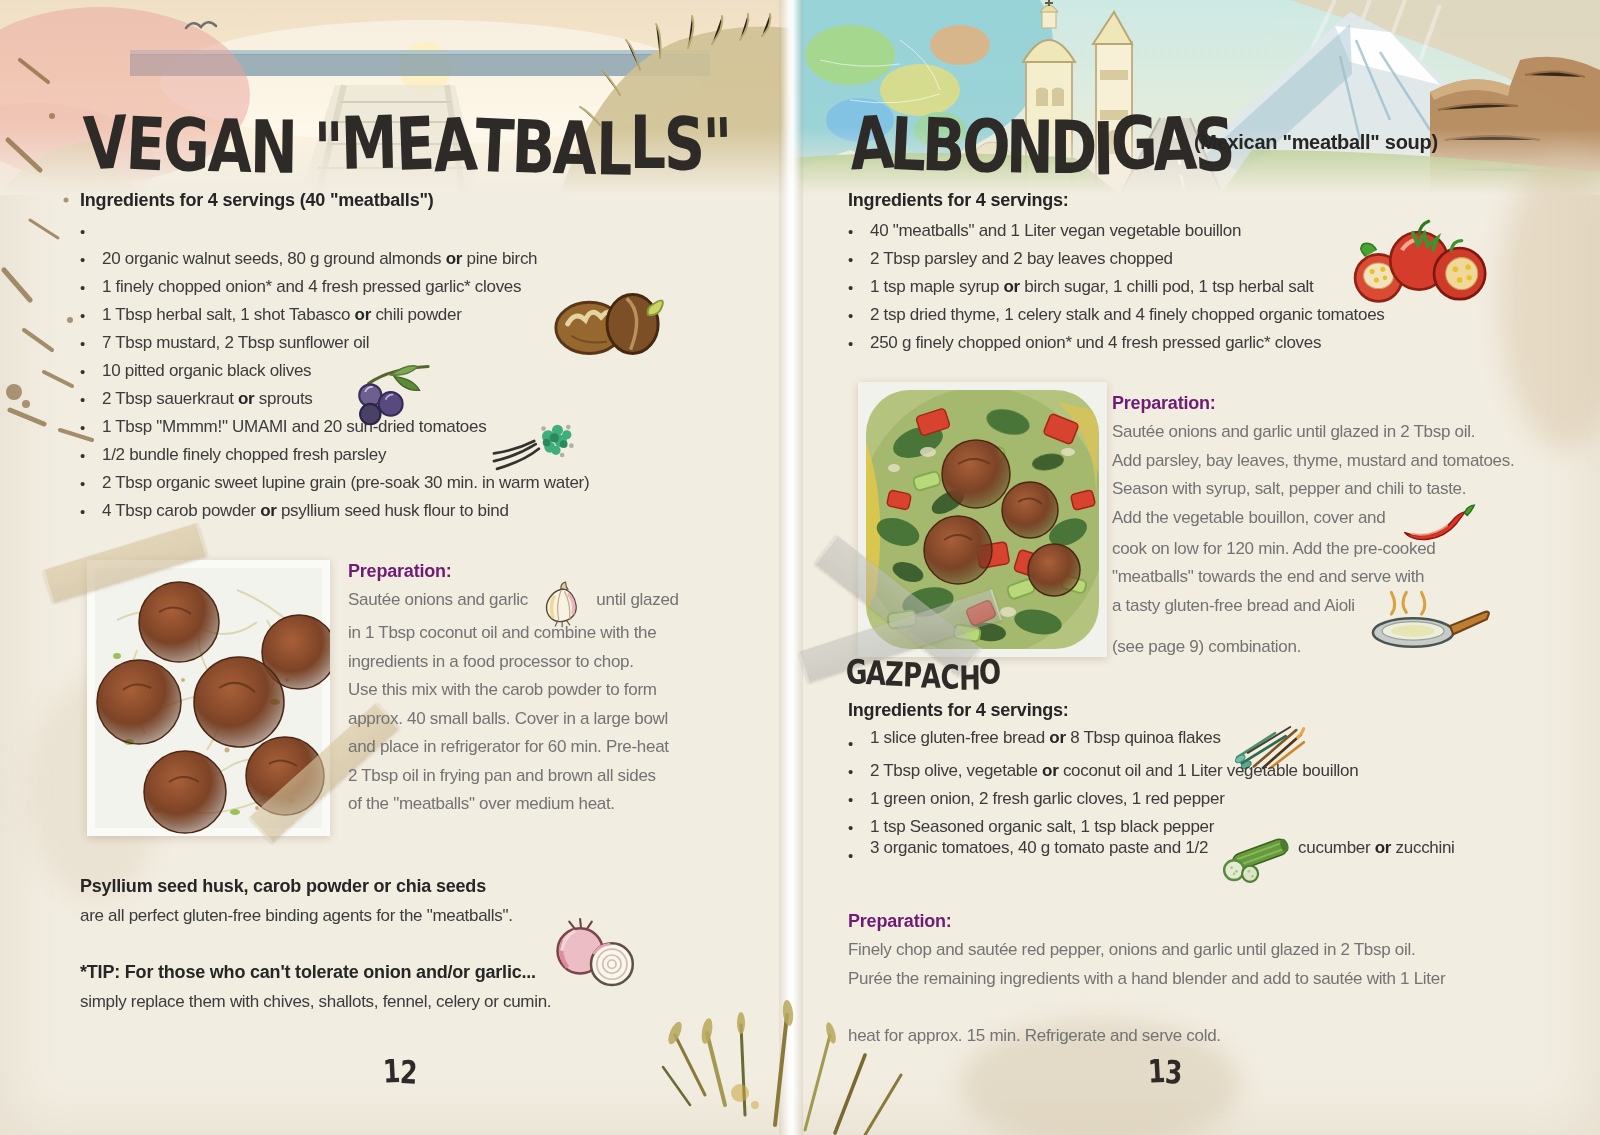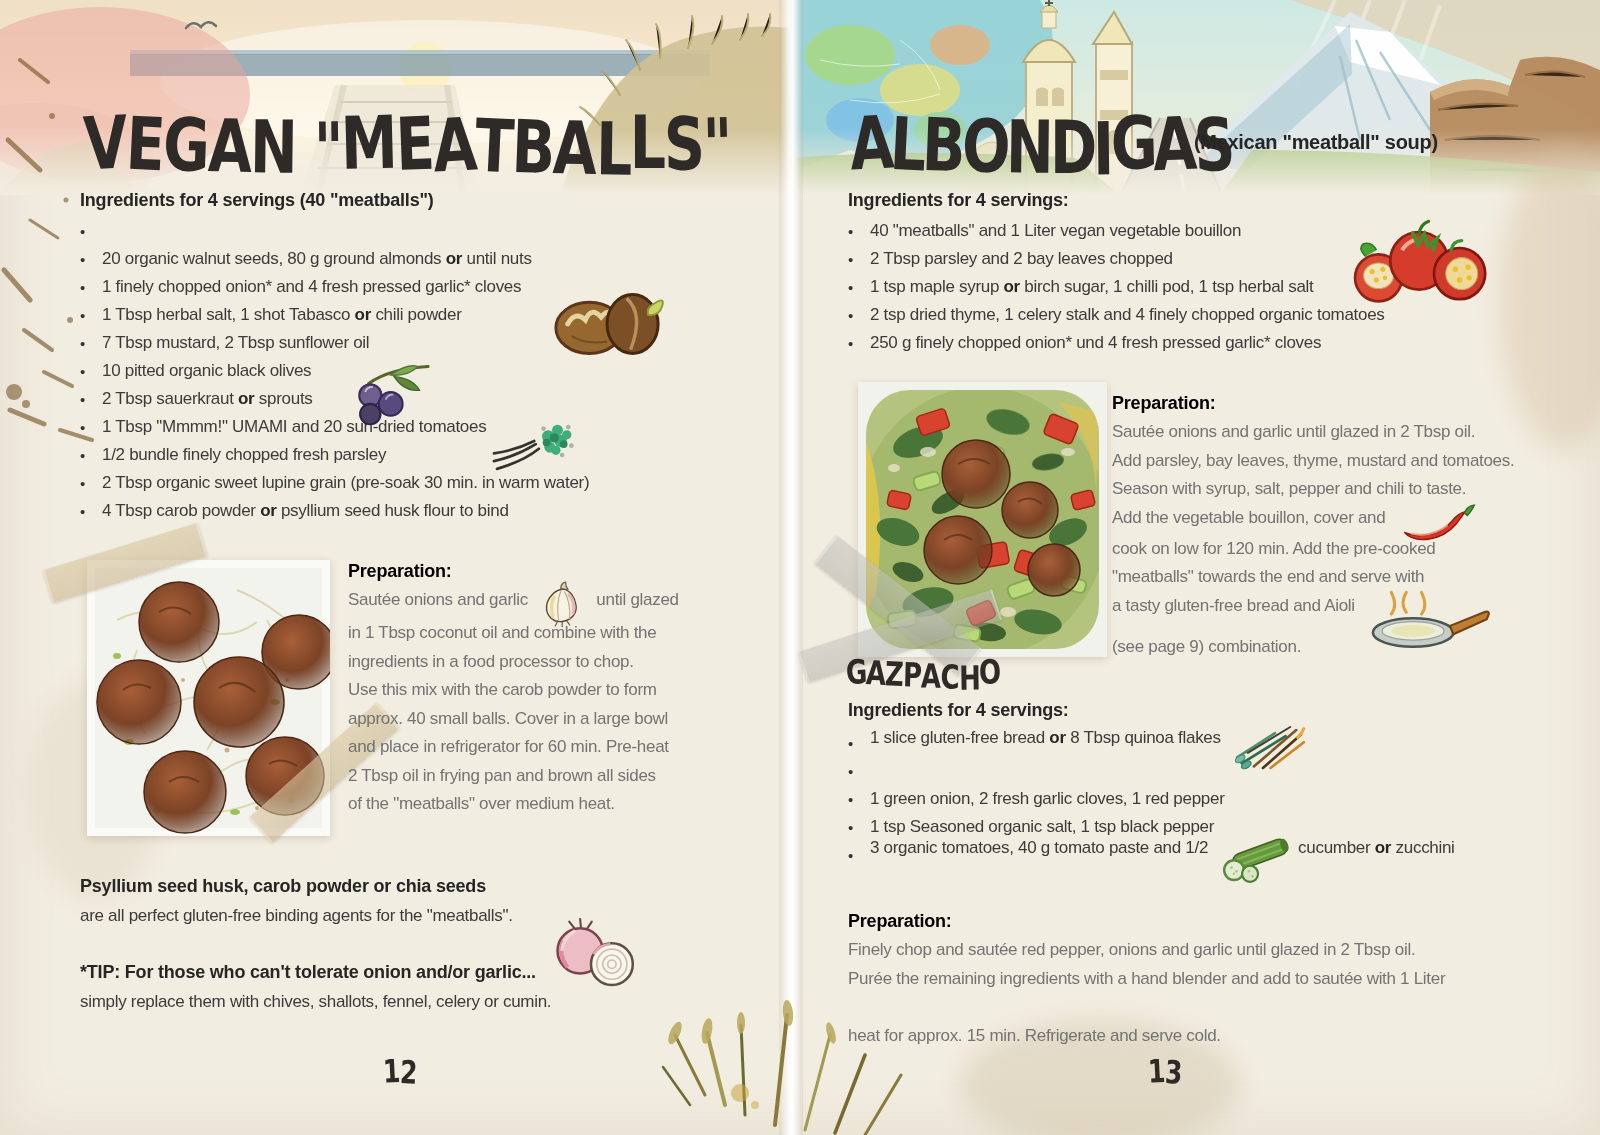--- a/index.html
+++ b/index.html
@@ -30,21 +30,21 @@
     font-size:26px; letter-spacing:-1px; white-space:nowrap; line-height:1;
   }
   .subtitle{font-size:20px; font-weight:700; color:#262626; letter-spacing:-.3px; white-space:nowrap;}
   .sec-head{font-size:18px; font-weight:700; color:#262626; letter-spacing:-.2px; white-space:nowrap;}
   .body-line{font-size:17px; color:#3b3b3b; letter-spacing:-.3px; white-space:nowrap;}
   .bullet-row{display:flex; align-items:center; height:28px;}
   .bullet{width:22px; font-size:15px; color:#333; flex:0 0 22px;}
   .bullet-text{font-size:17px; letter-spacing:-.3px; white-space:nowrap; color:#3b3b3b;}
   .bullet-text b, .body-line b, .prep-text b{color:#262626;}
   .prep-block{line-height:28.5px;}
-  .prep-head{font-size:18px; font-weight:700; color:#000000; letter-spacing:-.2px; line-height:30px;}
+  .prep-head{font-size:18px; font-weight:700; color:#701a75; letter-spacing:-.2px; line-height:30px;}
   .prep-text{font-size:17px; letter-spacing:-.3px; white-space:nowrap; color:#737373;}
   .page-num{width:100px; text-align:center; font-family:"DejaVu Sans",sans-serif; font-weight:800; font-size:25px; color:#2d2a27;}
 
   
   .inline-icon{display:inline-block; vertical-align:middle;}
   .inline-icon svg{display:block; width:100%; height:100%;}
   .icon-garlic{width:58px; height:52px; margin:-26px 2px -14px 4px; vertical-align:-14px;}
   .icon-chili{width:86px; height:42px; margin:-12px 0 -10px 12px; vertical-align:-12px;}
   .icon-pan{width:128px; height:62px; margin:-20px 0 -18px 10px; vertical-align:-22px;}
   .icon-chives{width:80px; height:50px; margin:-16px 0 -12px 8px; vertical-align:-16px;}
@@ -376,21 +376,21 @@
 
   <h1 class="abs title hand" style="left:84px; top:80px;"><span style="display: inline-block; white-space: pre; transform: rotate(-2.8deg) translateY(-3px) scaleY(1.28);">V</span><span style="display: inline-block; white-space: pre; transform: rotate(2.8deg) translateY(-2px) scaleY(1.28);">E</span><span style="display: inline-block; white-space: pre; transform: rotate(2.1deg) translateY(-1px) scaleY(1.28);">G</span><span style="display: inline-block; white-space: pre; transform: rotate(1.4deg) translateY(0px) scaleY(1.28);">A</span><span style="display: inline-block; white-space: pre; transform: rotate(0.7deg) translateY(1px) scaleY(1.28);">N</span><span style="display: inline-block; white-space: pre; transform: rotate(0deg) translateY(2px) scaleY(1.28);"> </span><span style="display: inline-block; white-space: pre; transform: rotate(-0.7deg) translateY(3px) scaleY(1.28);">"</span><span style="display: inline-block; white-space: pre; transform: rotate(-1.4deg) translateY(-3px) scaleY(1.28);">M</span><span style="display: inline-block; white-space: pre; transform: rotate(-2.1deg) translateY(-2px) scaleY(1.28);">E</span><span style="display: inline-block; white-space: pre; transform: rotate(-2.8deg) translateY(-1px) scaleY(1.28);">A</span><span style="display: inline-block; white-space: pre; transform: rotate(2.8deg) translateY(0px) scaleY(1.28);">T</span><span style="display: inline-block; white-space: pre; transform: rotate(2.1deg) translateY(1px) scaleY(1.28);">B</span><span style="display: inline-block; white-space: pre; transform: rotate(1.4deg) translateY(2px) scaleY(1.28);">A</span><span style="display: inline-block; white-space: pre; transform: rotate(0.7deg) translateY(3px) scaleY(1.28);">L</span><span style="display: inline-block; white-space: pre; transform: rotate(0deg) translateY(-3px) scaleY(1.28);">L</span><span style="display: inline-block; white-space: pre; transform: rotate(-0.7deg) translateY(-2px) scaleY(1.28);">S</span><span style="display: inline-block; white-space: pre; transform: rotate(-1.4deg) translateY(-1px) scaleY(1.28);">"</span></h1>
 
   <div class="abs sec-head" style="left:80px; top:190px;">Ingredients for 4 servings (40 "meatballs")</div>
   <div class="abs" style="left:80px; top:217px;">
       <div class="bullet-row">
         <span class="bullet">•</span>
       </div>
       <div class="bullet-row">
         <span class="bullet">•</span>
-        <span class="bullet-text"><span>20 organic walnut seeds, 80 g ground almonds </span><b>or</b><span> until nuts</span></span>
+        <span class="bullet-text"><span>20 organic walnut seeds, 80 g ground almonds </span><b>or</b><span> pine birch</span></span>
       </div>
       <div class="bullet-row">
         <span class="bullet">•</span>
         <span class="bullet-text"><span>1 finely chopped onion* and 4 fresh pressed garlic* cloves</span></span>
       </div>
       <div class="bullet-row">
         <span class="bullet">•</span>
         <span class="bullet-text"><span>1 Tbsp herbal salt, 1 shot Tabasco </span><b>or</b><span> chili powder</span></span>
       </div>
       <div class="bullet-row">
@@ -623,20 +623,21 @@
   <div class="abs sec-head" style="left:848px; top:700px;">Ingredients for 4 servings:</div>
   <div class="abs" style="left:848px; top:729px;">
       <div class="bullet-row">
         <span class="bullet">•</span>
         <span class="bullet-text"><span>1 slice gluten-free bread </span><b>or</b><span> 8 Tbsp quinoa flakes</span><span class="inline-icon icon-chives"><svg>
               <use href="#sym-chives"></use>
             </svg></span></span>
       </div>
       <div class="bullet-row">
         <span class="bullet">•</span>
+        <span class="bullet-text"><span>2 Tbsp olive, vegetable </span><b>or</b><span> coconut oil and 1 Liter vegetable bouillon</span></span>
       </div>
       <div class="bullet-row">
         <span class="bullet">•</span>
         <span class="bullet-text"><span>1 green onion, 2 fresh garlic cloves, 1 red pepper</span></span>
       </div>
       <div class="bullet-row">
         <span class="bullet">•</span>
         <span class="bullet-text"><span>1 tsp Seasoned organic salt, 1 tsp black pepper</span></span>
       </div>
       <div class="bullet-row">

